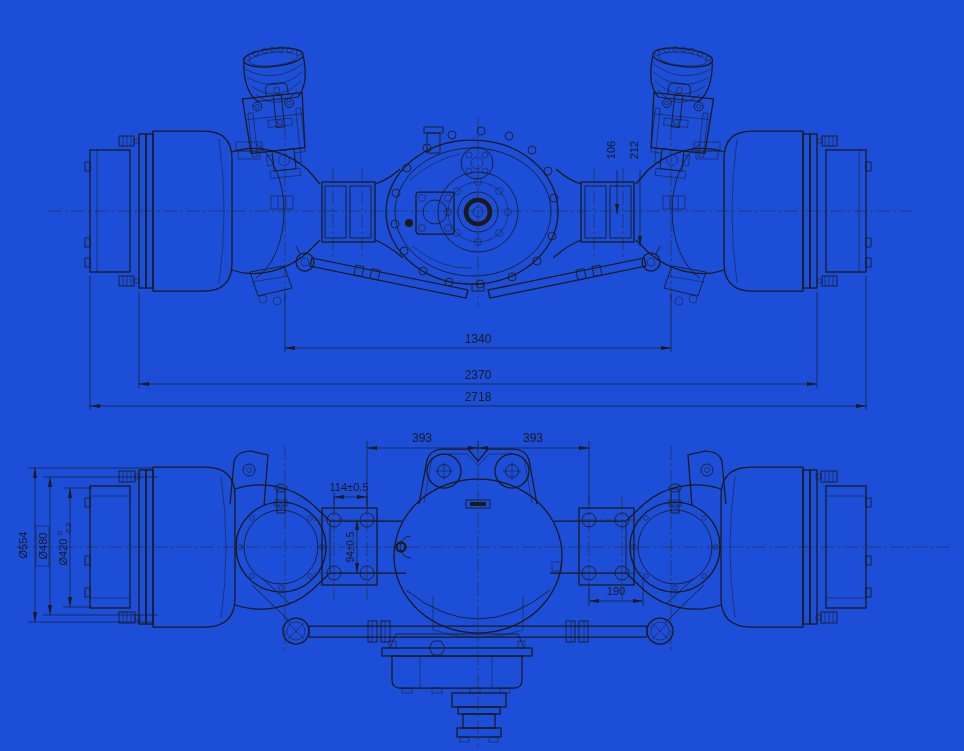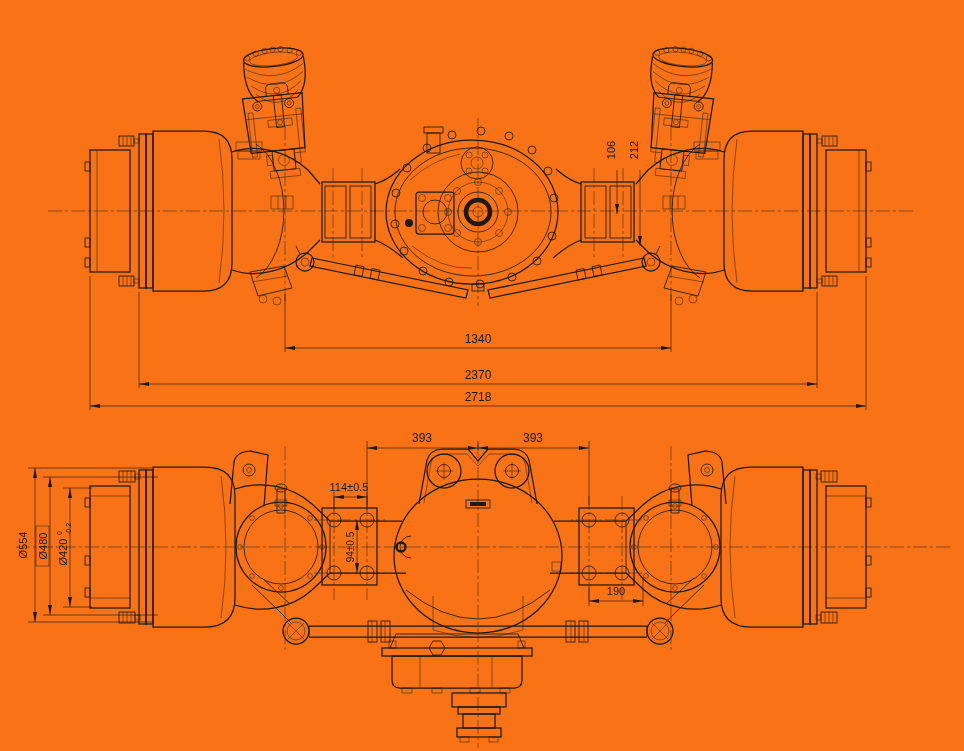--- a/index.html
+++ b/index.html
@@ -1,16 +1,16 @@
 <!DOCTYPE html>
 <html><head>
 <meta charset="utf-8">
 <style>
   html,body{margin:0;padding:0;background:#ffffff;}
-  .page{width:964px;height:751px;background:#f97316;position:relative;overflow:hidden;}
+  .page{width:964px;height:751px;background:#1d4ed8;position:relative;overflow:hidden;}
   svg{display:block;}
   
   .o{fill:none;stroke:#1a1a1a;stroke-width:1.25;}
   .m{fill:none;stroke:#1a1a1a;stroke-width:.85;}
   .t{fill:none;stroke:#1a1a1a;stroke-width:.5;}
   .c{fill:none;stroke:#2a2a2a;stroke-width:.55;stroke-dasharray:14 3 3 3;}
   .d{fill:none;stroke:#1a1a1a;stroke-width:.65;}
   .dk{fill:#1a1a1a;stroke:none;}
   text{fill:#1a1a1a;font-family:"Liberation Sans","DejaVu Sans",sans-serif;}
   .dim{font-size:12px;}

